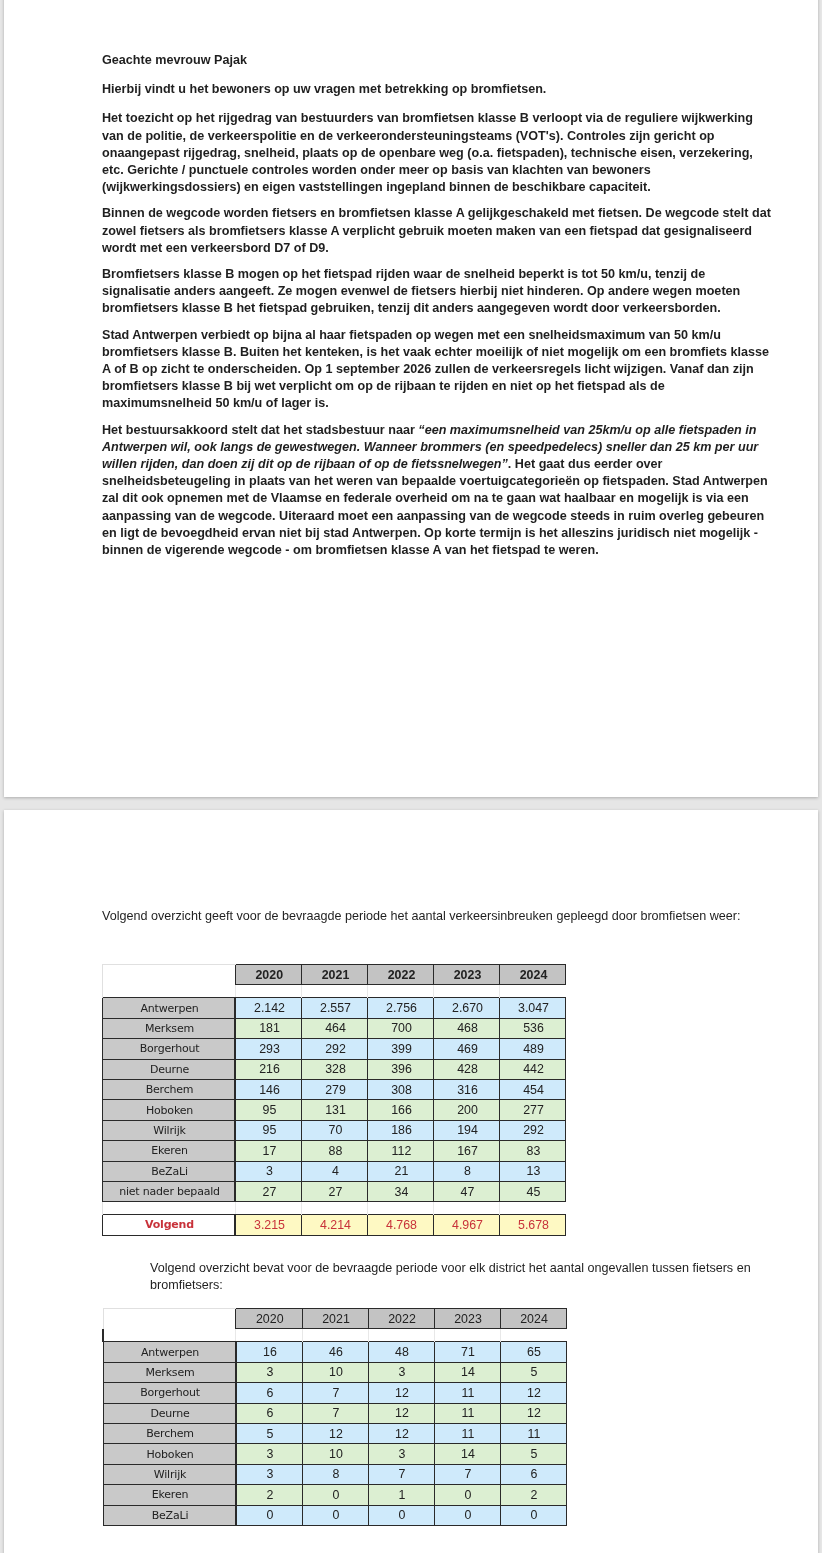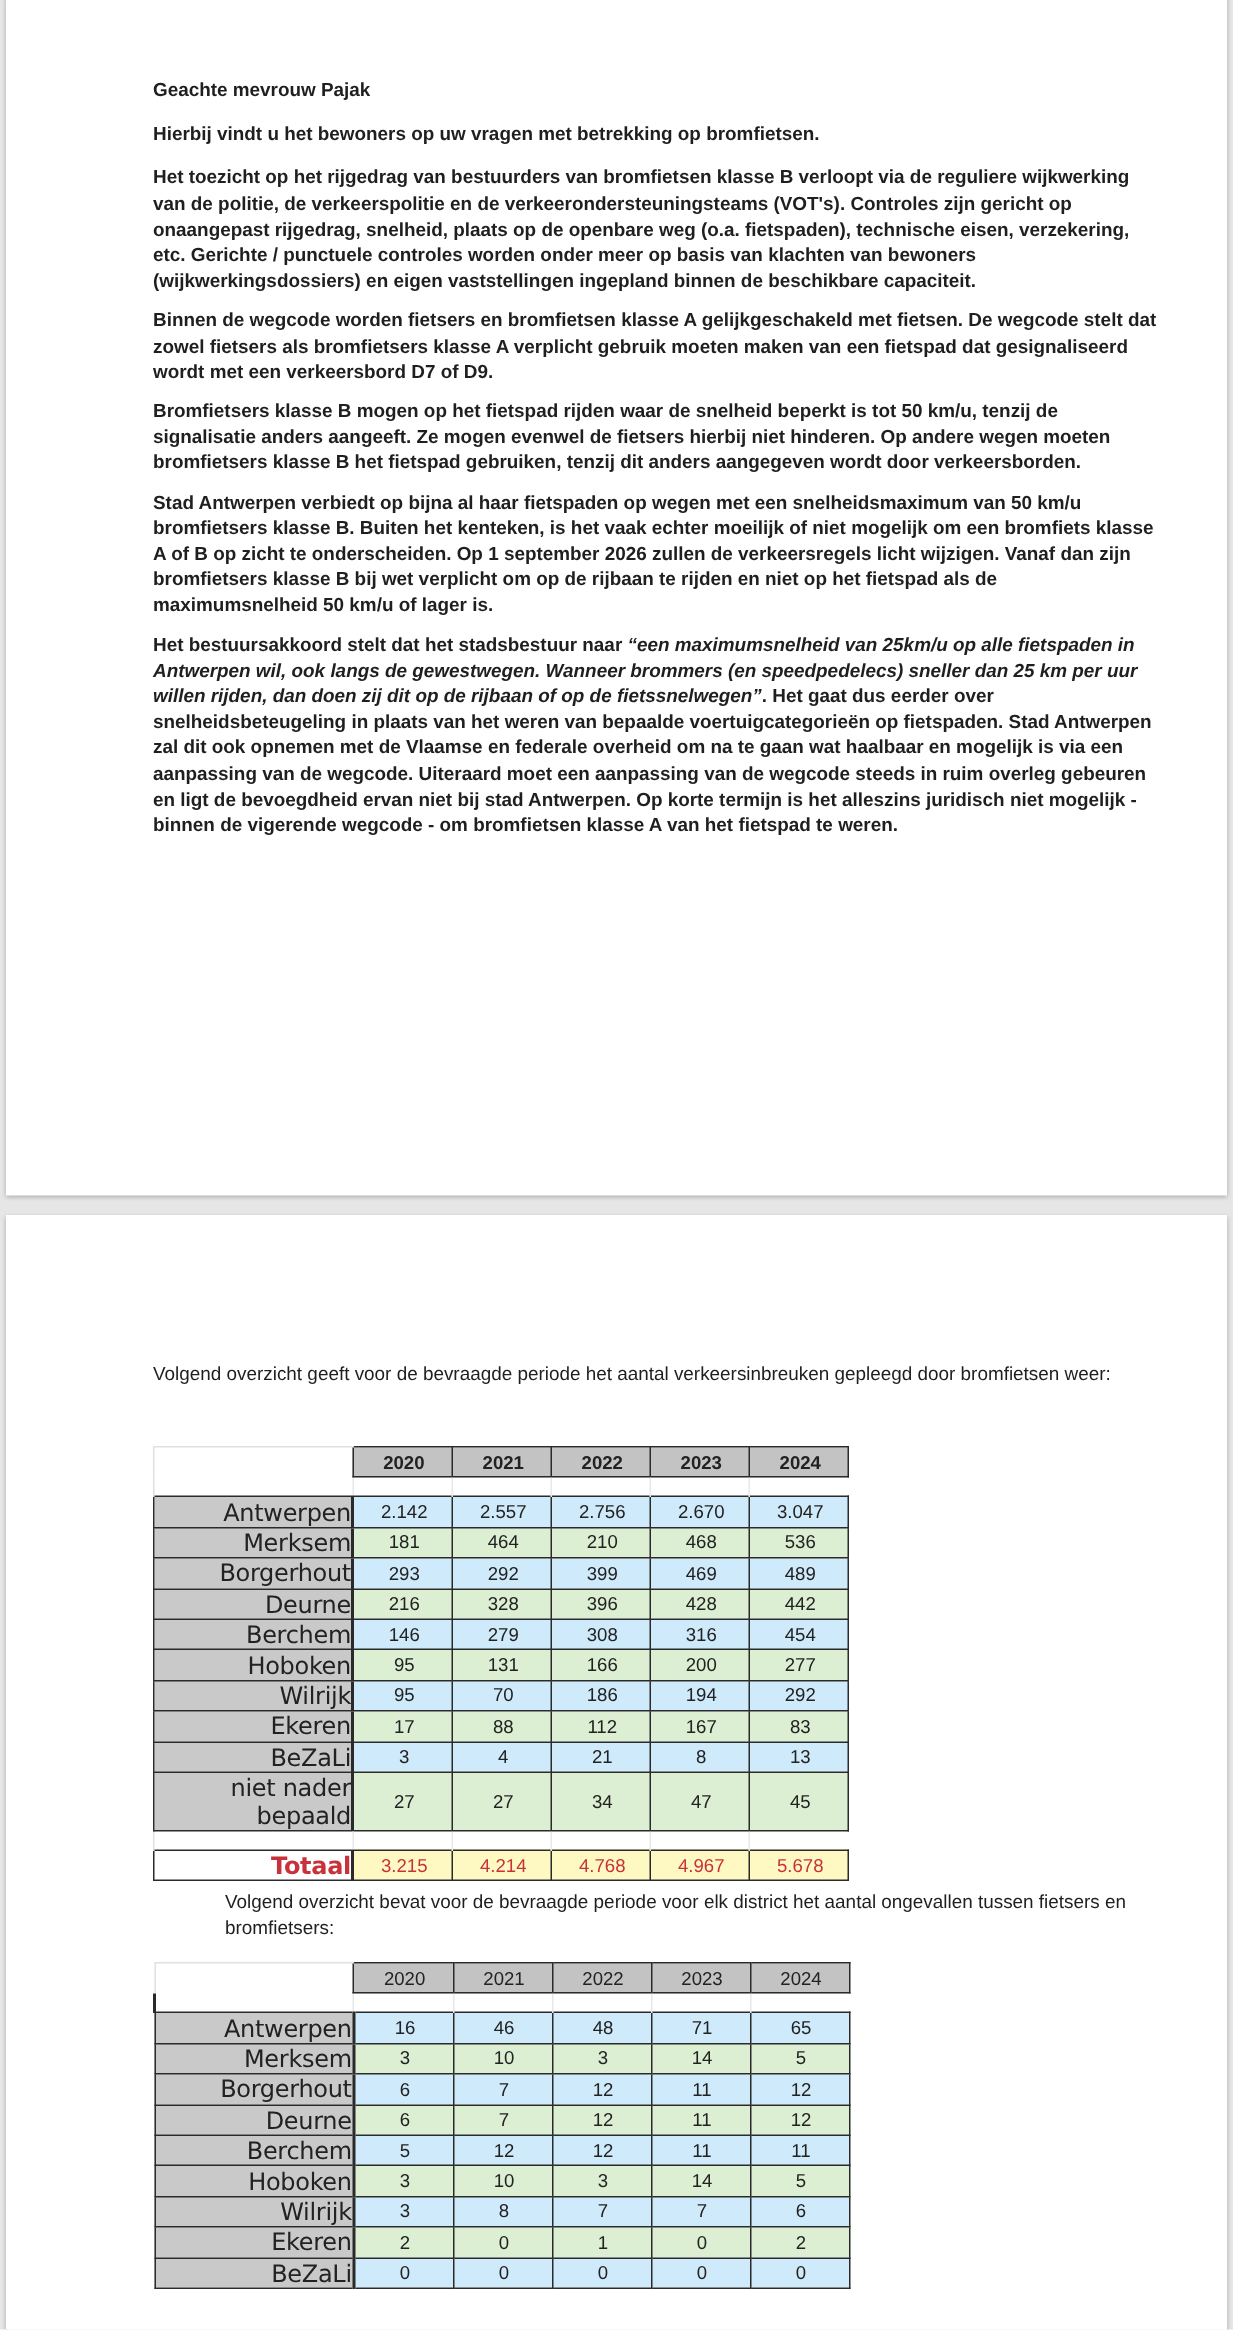--- a/index.html
+++ b/index.html
@@ -41,24 +41,24 @@
     }
     table.data td {
       height: 19.4px;
       padding: 0 0 0 2px;
       text-align: center;
       border: 1px solid #2a2a2a;
       color: #222;
     }
     table.data td.label {
       width: 129px;
-      text-align: right;
+      text-align: center;
       background: #c9c9c9;
       font-family: "DejaVu Sans", sans-serif;
-      font-size: 16px;
+      font-size: 11px;
       letter-spacing: -0.2px;
       border-right: 2px solid #2a2a2a;
     }
     table.data td.num { width: 63px; }
     table.data tr.row-blue td.num { background: #cfeafb; }
     table.data tr.row-green td.num { background: #dcefd2; }
     table.data tr.header td.year {
       background: #c3c3c3;
       font-weight: bold;
       border: 1px solid #2a2a2a;
@@ -128,21 +128,21 @@
           <td class="num">2.142</td>
           <td class="num">2.557</td>
           <td class="num">2.756</td>
           <td class="num">2.670</td>
           <td class="num">3.047</td>
         </tr>
         <tr class="row-green">
           <td class="label">Merksem</td>
           <td class="num">181</td>
           <td class="num">464</td>
-          <td class="num">210</td>
+          <td class="num">700</td>
           <td class="num">468</td>
           <td class="num">536</td>
         </tr>
         <tr class="row-blue">
           <td class="label">Borgerhout</td>
           <td class="num">293</td>
           <td class="num">292</td>
           <td class="num">399</td>
           <td class="num">469</td>
           <td class="num">489</td>
@@ -205,21 +205,21 @@
         </tr>
         <tr class="spacer">
           <td class="label"></td>
           <td class="num"></td>
           <td class="num"></td>
           <td class="num"></td>
           <td class="num"></td>
           <td class="num"></td>
         </tr>
         <tr class="total">
-          <td class="label">Totaal</td>
+          <td class="label">Volgend</td>
           <td class="num">3.215</td>
           <td class="num">4.214</td>
           <td class="num">4.768</td>
           <td class="num">4.967</td>
           <td class="num">5.678</td>
         </tr>
       </tbody>
   </table>
 
   <div class="text-block" style="top:450px;margin-left:48px;">

